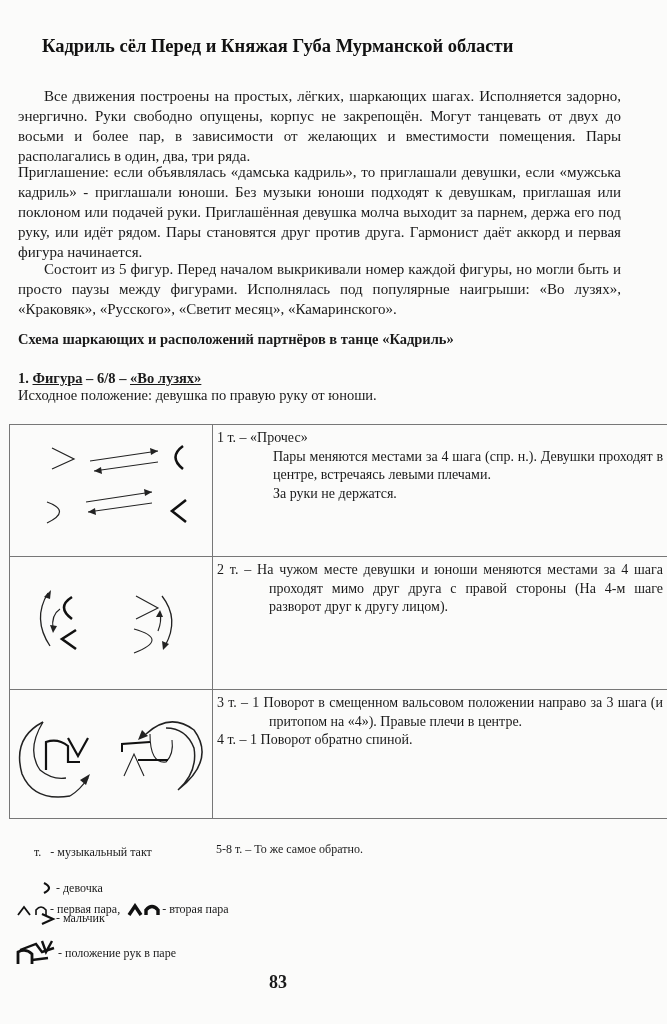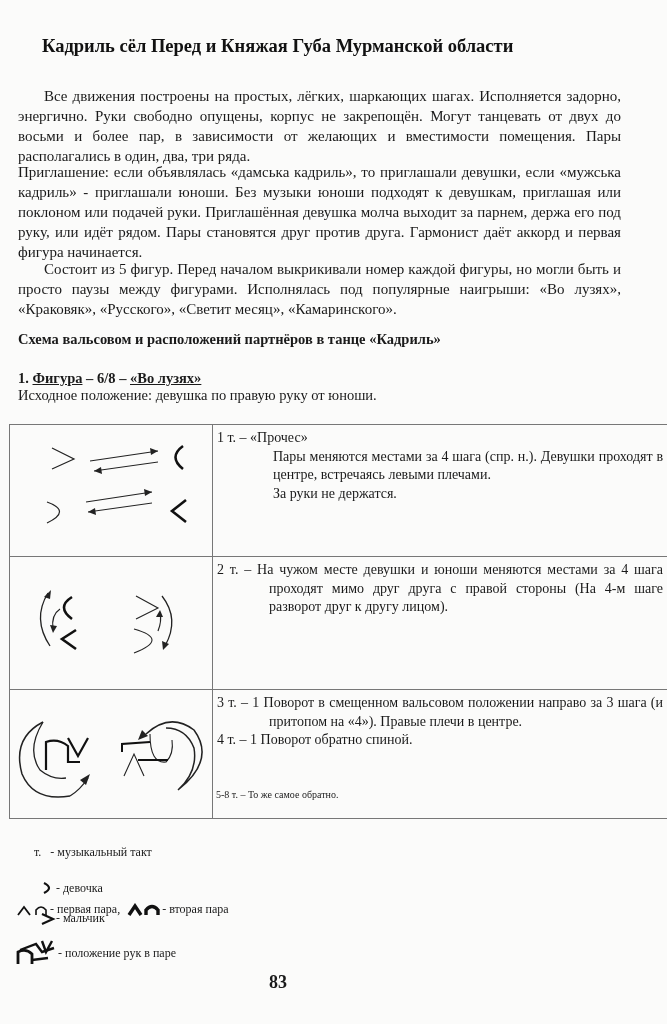--- a/index.html
+++ b/index.html
@@ -24,21 +24,21 @@
     font-size:14px; line-height:18.6px;
   }
   table.tbl td { border:1px solid #777; vertical-align:top; padding:0; }
   table.tbl td.pic { width:202px; }
   table.tbl td.txt { padding:4px 6px 0 4px; }
   .r1 td { height:127px; }
   .r2 td { height:128px; }
   .r3 td { height:124px; }
   .hang { padding-left:56px; text-align:justify; }
   .hang2 { padding-left:52px; text-indent:-52px; text-align:justify; }
-  .after { left:216px; top:789px; font-size:10px; }
+  .after { left:216px; top:842px; font-size:12px; }
   .legend { left:20px; font-size:12px; }
   .l1 { top:845px; left:34px; }
   .l2 { top:911px; left:40px; }
   .l3 { top:881px; left:40px; }
   .l4 { top:902px; left:16px; }
   .l5 { top:938px; left:14px; }
   .pagenum { left:269px; top:972px; font-weight:bold; font-size:18px; }
   svg { display:block; }
 </style>
 </head>
@@ -49,21 +49,21 @@
 <div class="abs para p1">
   <p class="ind">Все движения построены на простых, лёгких, шаркающих шагах. Исполняется задорно, энергично. Руки свободно опущены, корпус не закрепощён. Могут танцевать от двух до восьми  и более пар, в зависимости от желающих и вместимости помещения. Пары располагались  в один, два, три ряда.</p>
 </div>
 <div class="abs para p2">
   <p>Приглашение: если объявлялась «дамська кадриль», то приглашали девушки, если «мужська кадриль» - приглашали юноши. Без музыки юноши подходят к девушкам, приглашая или поклоном или подачей руки. Приглашённая девушка молча выходит за парнем, держа его под руку, или идёт рядом. Пары становятся друг против друга. Гармонист даёт аккорд и первая фигура начинается.</p>
 </div>
 <div class="abs para p3">
   <p class="ind">Состоит из 5 фигур. Перед началом  выкрикивали номер каждой фигуры, но могли быть и просто паузы между фигурами. Исполнялась под популярные наигрыши: «Во лузях», «Краковяк», «Русского», «Светит месяц», «Камаринского».</p>
 </div>
 
-<div class="abs schema">Схема вальсовом и расположений партнёров в танце «Кадриль»</div>
+<div class="abs schema">Схема шаркающих и расположений партнёров в танце «Кадриль»</div>
 
 <div class="abs fig">
   <span>1.</span>
   <u>Фигура</u><span> – </span><span>6/8</span><span> – </span><u>«Во лузях»</u>
 </div>
 
 <div class="abs start">Исходное положение: девушка по правую руку от юноши.</div>
 
 <table class="tbl">
   <tbody>

